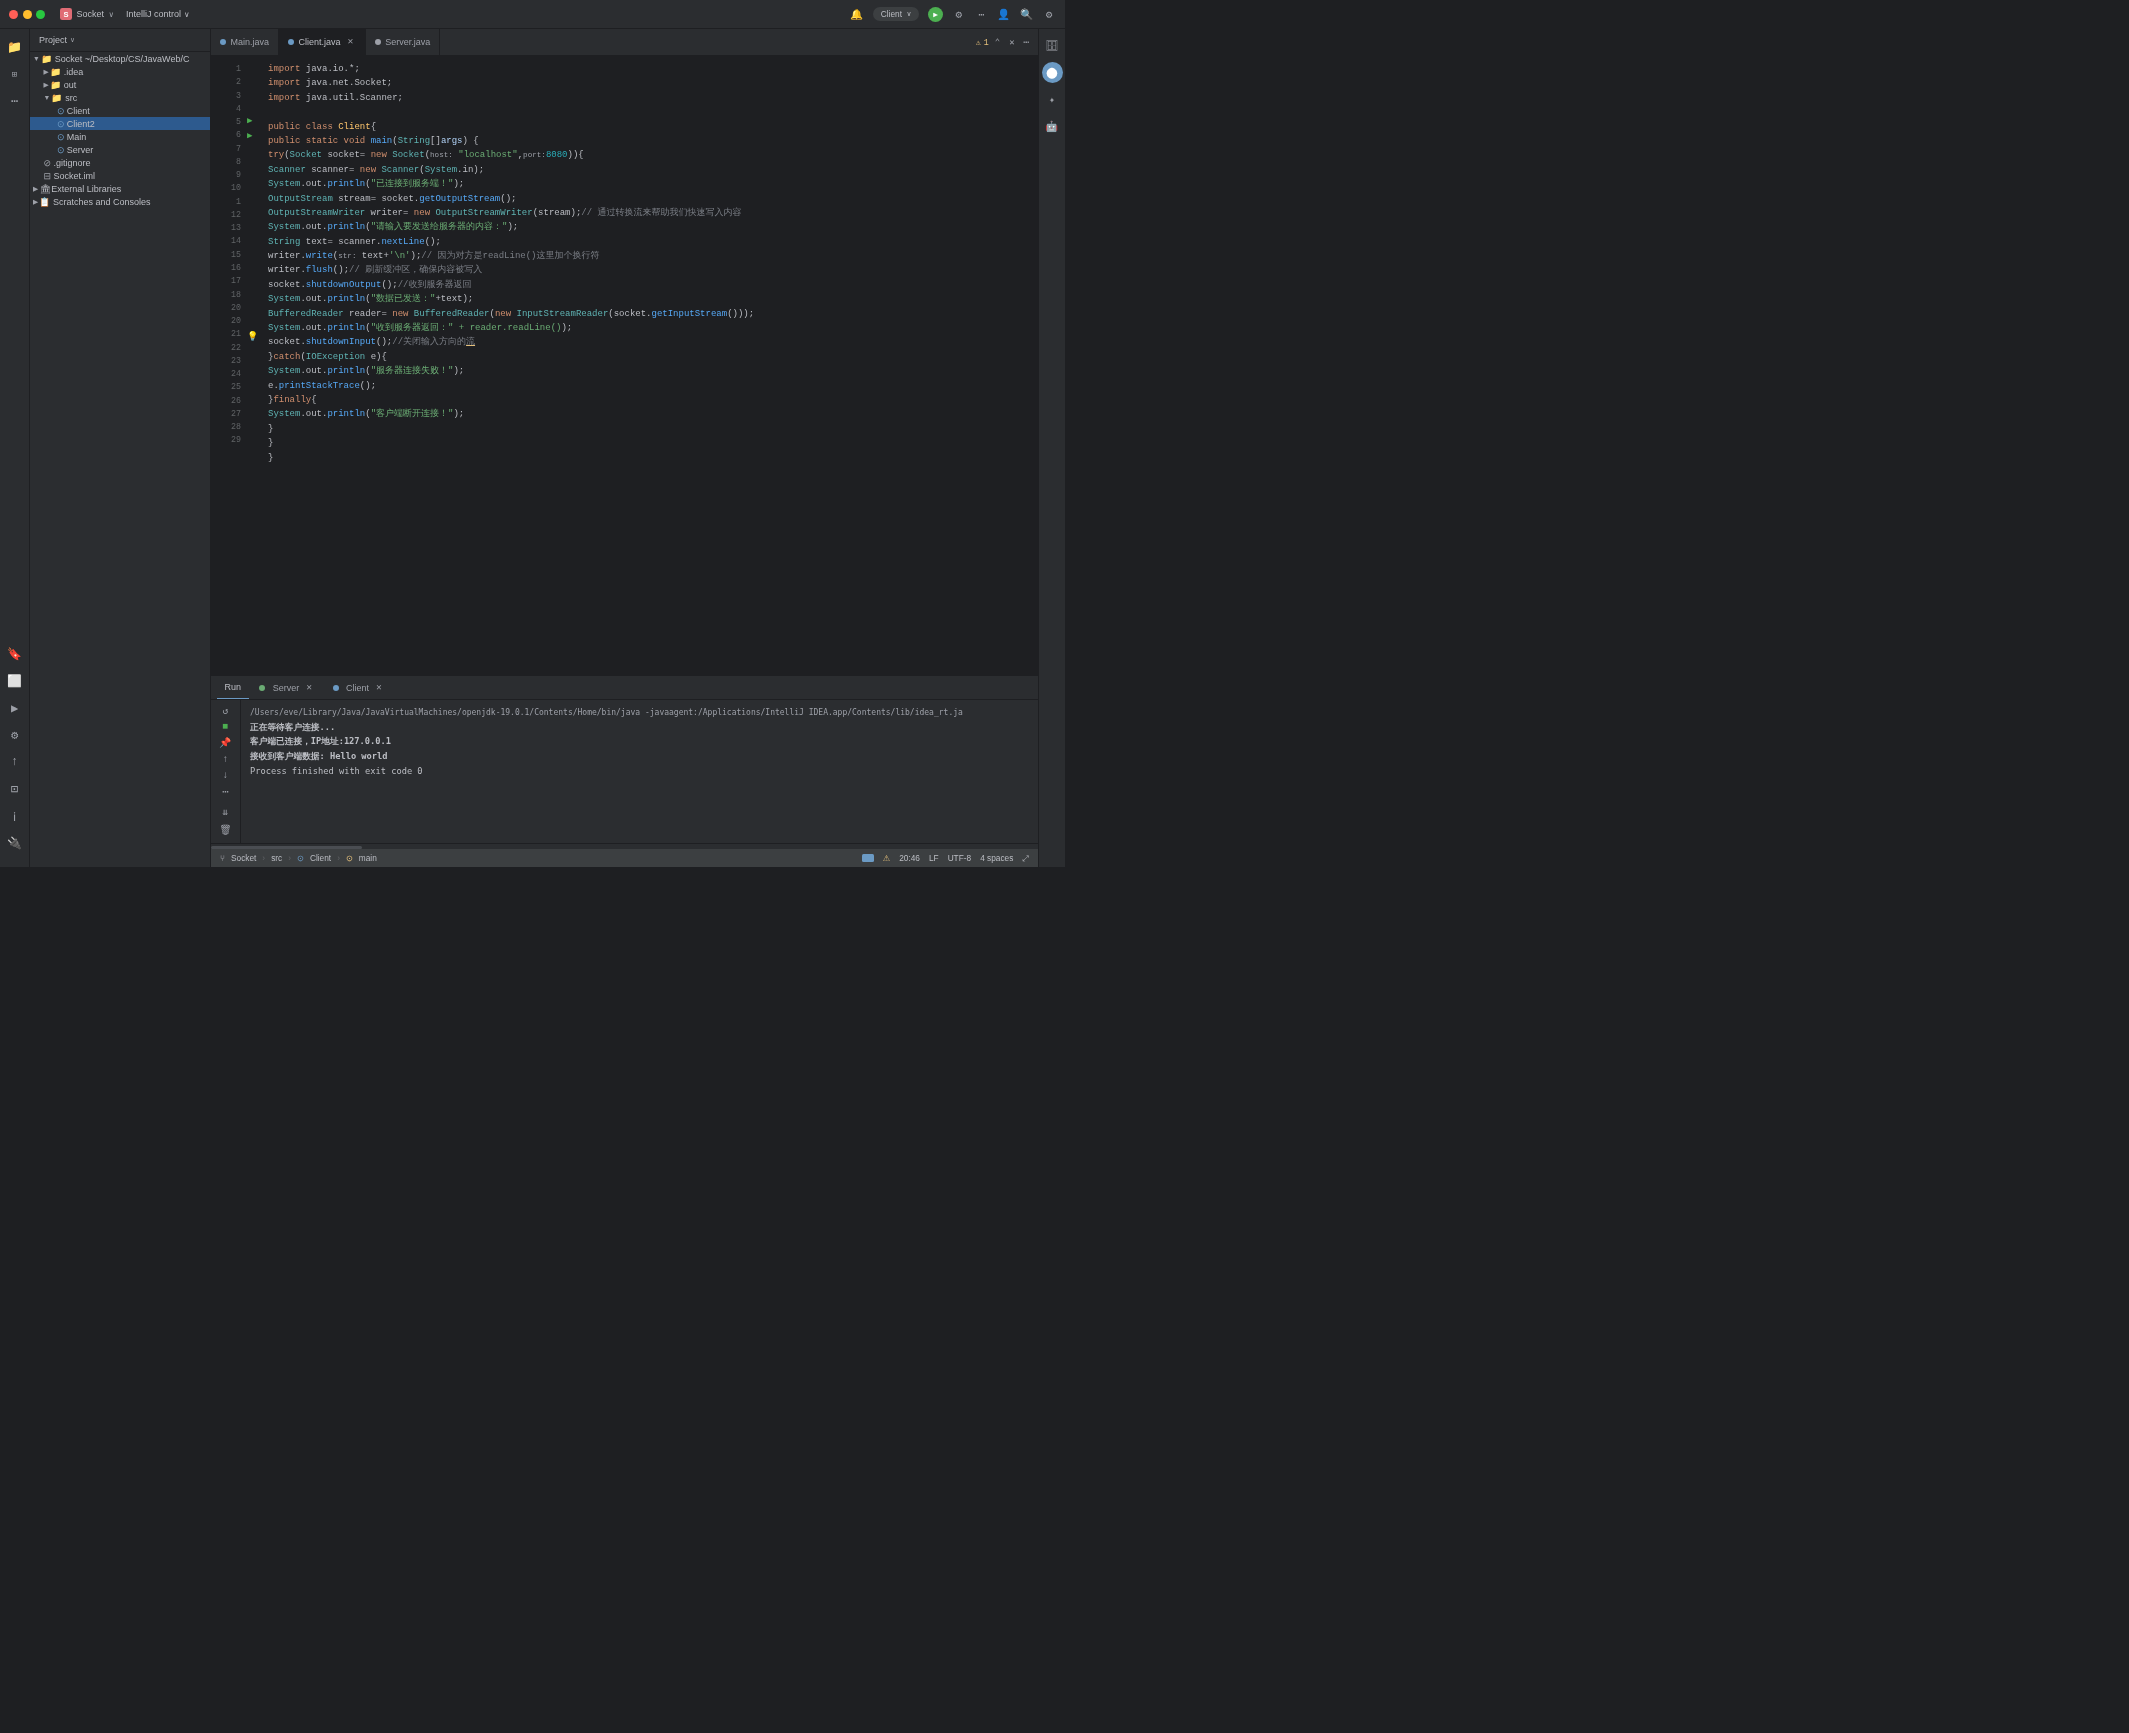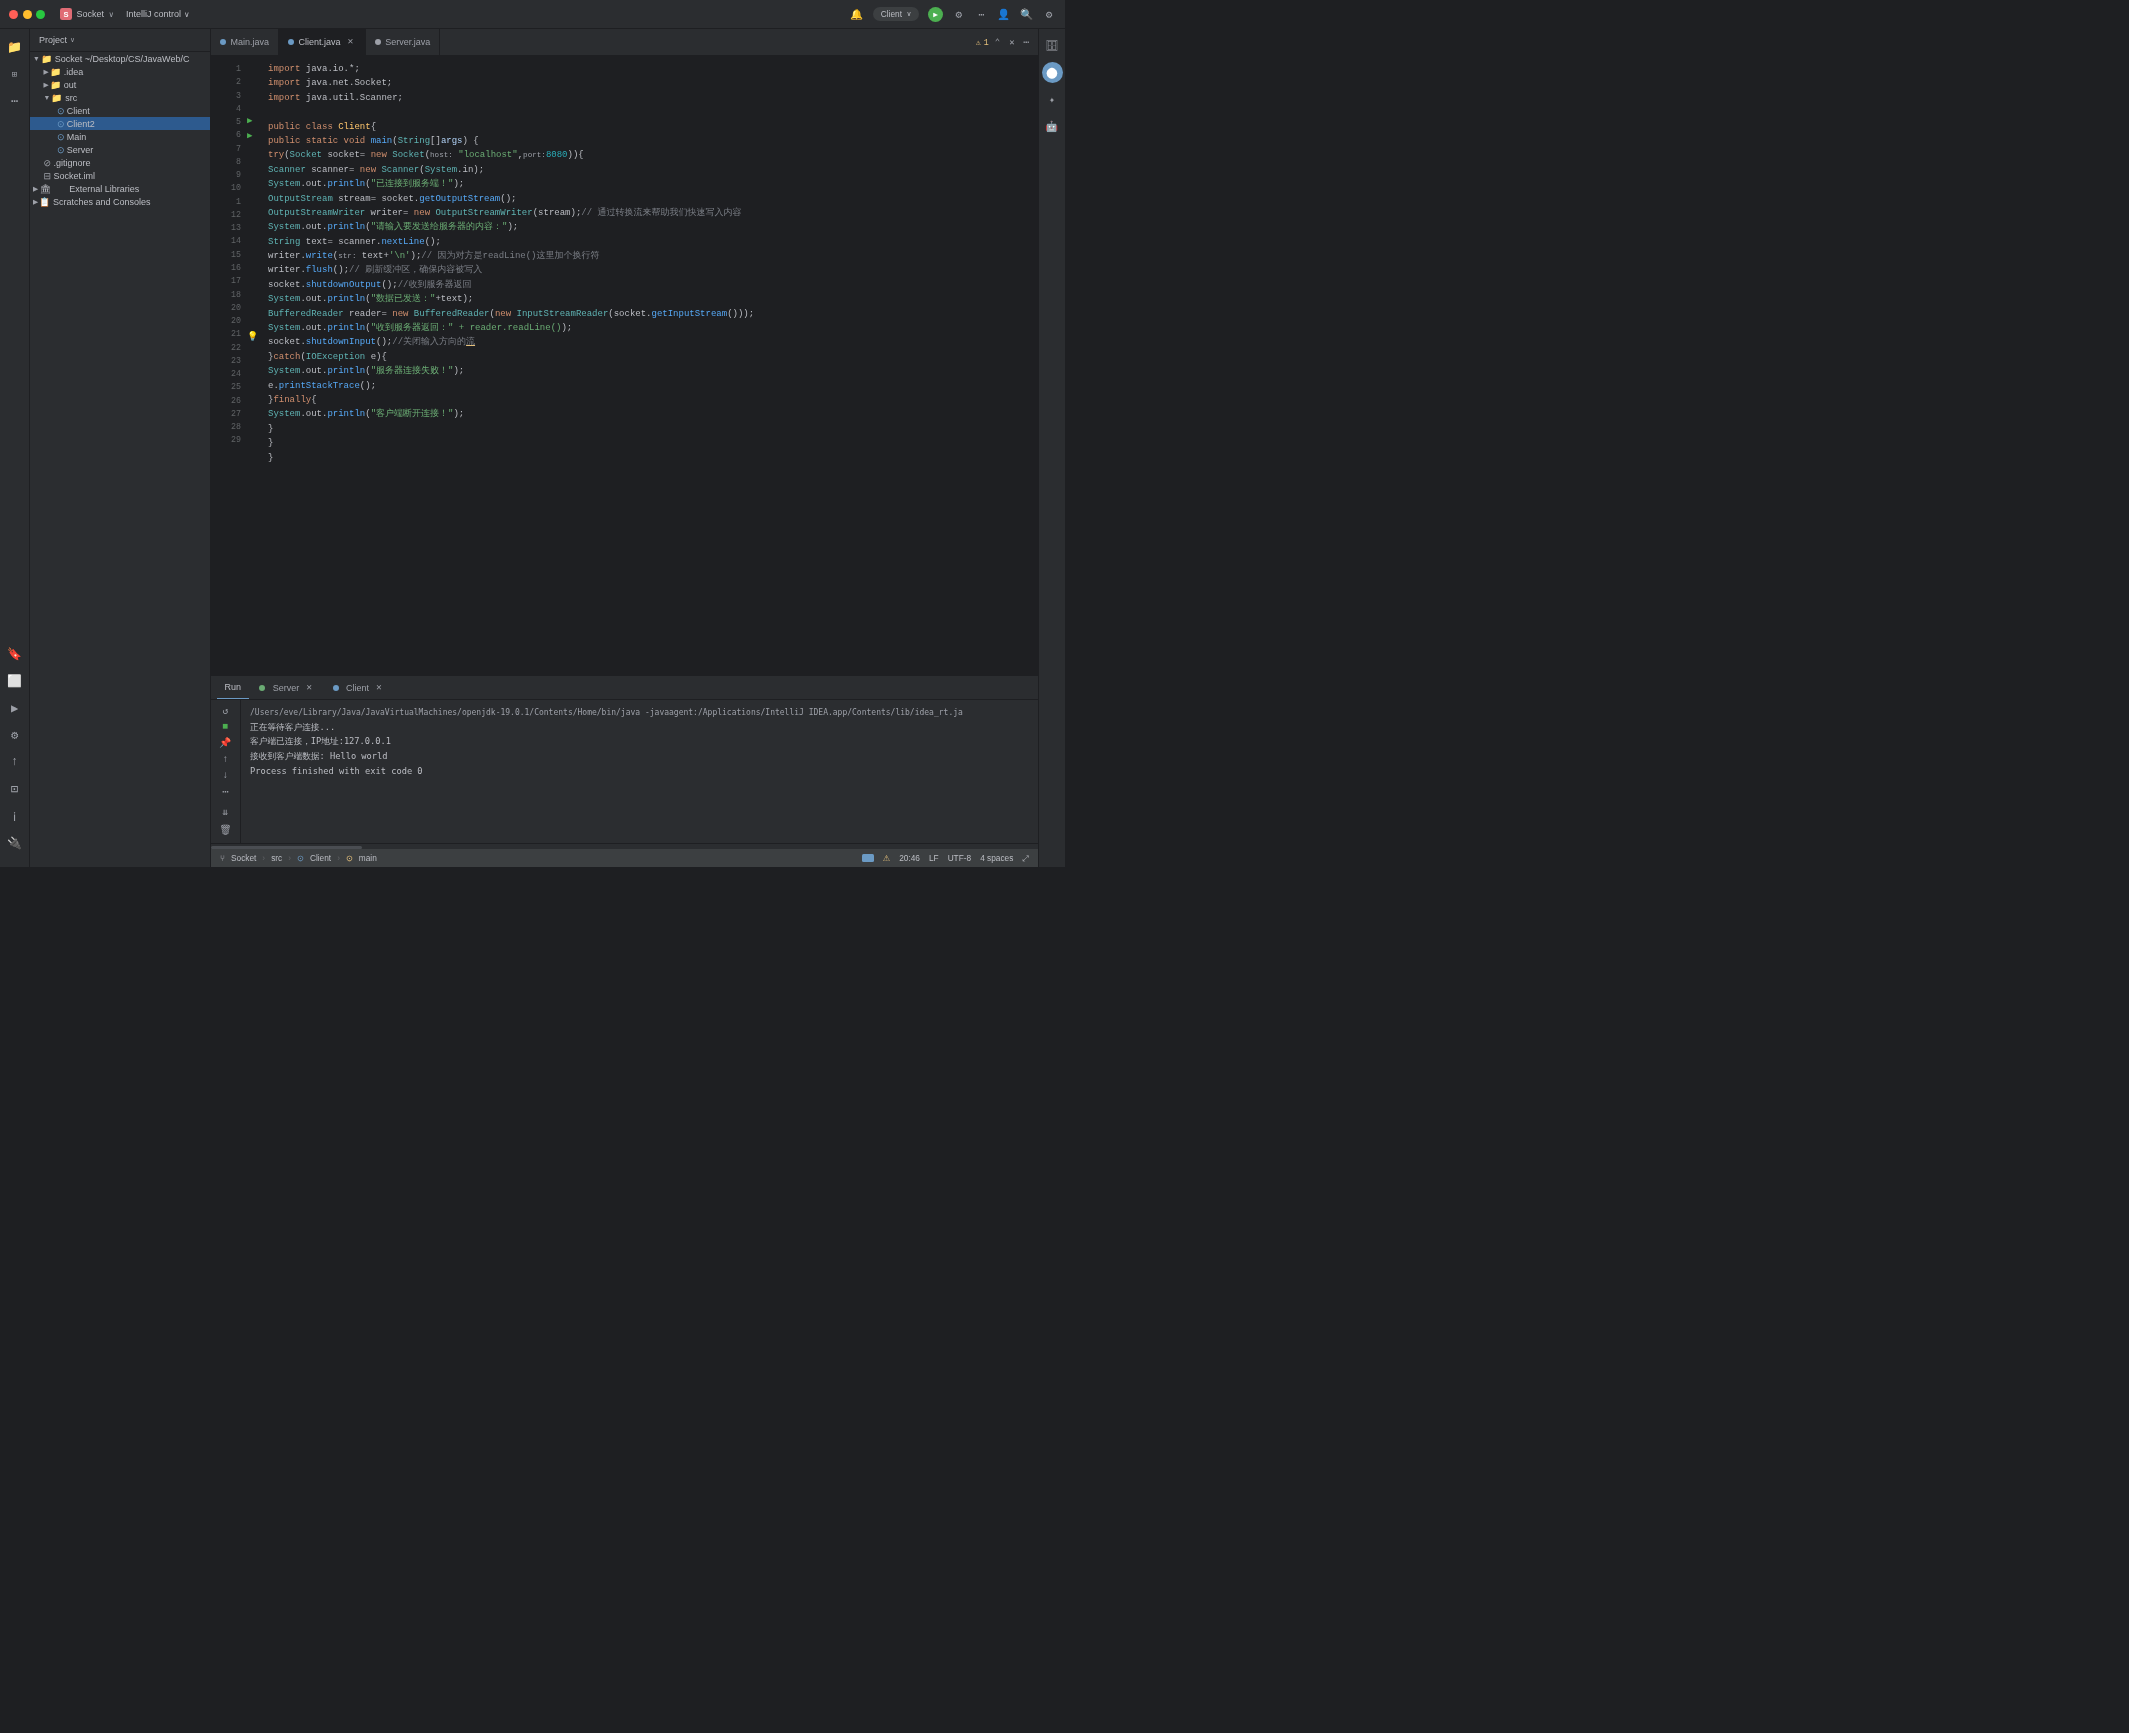--- a/index.html
+++ b/index.html
@@ -292,21 +292,21 @@
     .run-output {
       flex: 1;
       padding: 6px 9px;
       overflow: auto;
       font-size: 8.7px;
       line-height: 1.7;
       color: #bcbec4;
       font-family: 'Menlo', monospace;
     }
     .run-output .cmd-line { color: #9da0a8; font-size: 8px; }
-    .run-output .output-line { color: #bcbec4; }
+    .run-output .output-line { color: #bcbec4; font-weight: bold; }
     .run-output .success-line { color: #bcbec4; }
     .scrollbar-area {
       height: 6px;
       background: #2b2d30;
       border-top: 0.8px solid #1e1f22;
       position: relative;
     }
     .scrollbar-thumb {
       position: absolute;
       height: 3px;
@@ -470,21 +470,21 @@
       <span class="git-icon">⊘</span>
       <span style="margin-left:2.3px;">.gitignore</span>
     </div>
     <div class="tree-item" style="padding-left:13.6px;">
       <span class="iml-icon">⊟</span>
       <span style="margin-left:2.3px;">Socket.iml</span>
     </div>
     <div class="tree-item" style="padding-left:3px;">
       <span class="chevron">▶</span>
       <span style="font-size:9px;">🏛</span>
-      <span style="margin-left:18px;">External Libraries</span>
+      <span style="margin-left:0;">External Libraries</span>
     </div>
     <div class="tree-item" style="padding-left:3px;">
       <span class="chevron">▶</span>
       <span style="font-size:9px;">📋</span>
       <span style="margin-left:2px;">Scratches and Consoles</span>
     </div>
   </div>
 
   <div class="editor-area">
 

